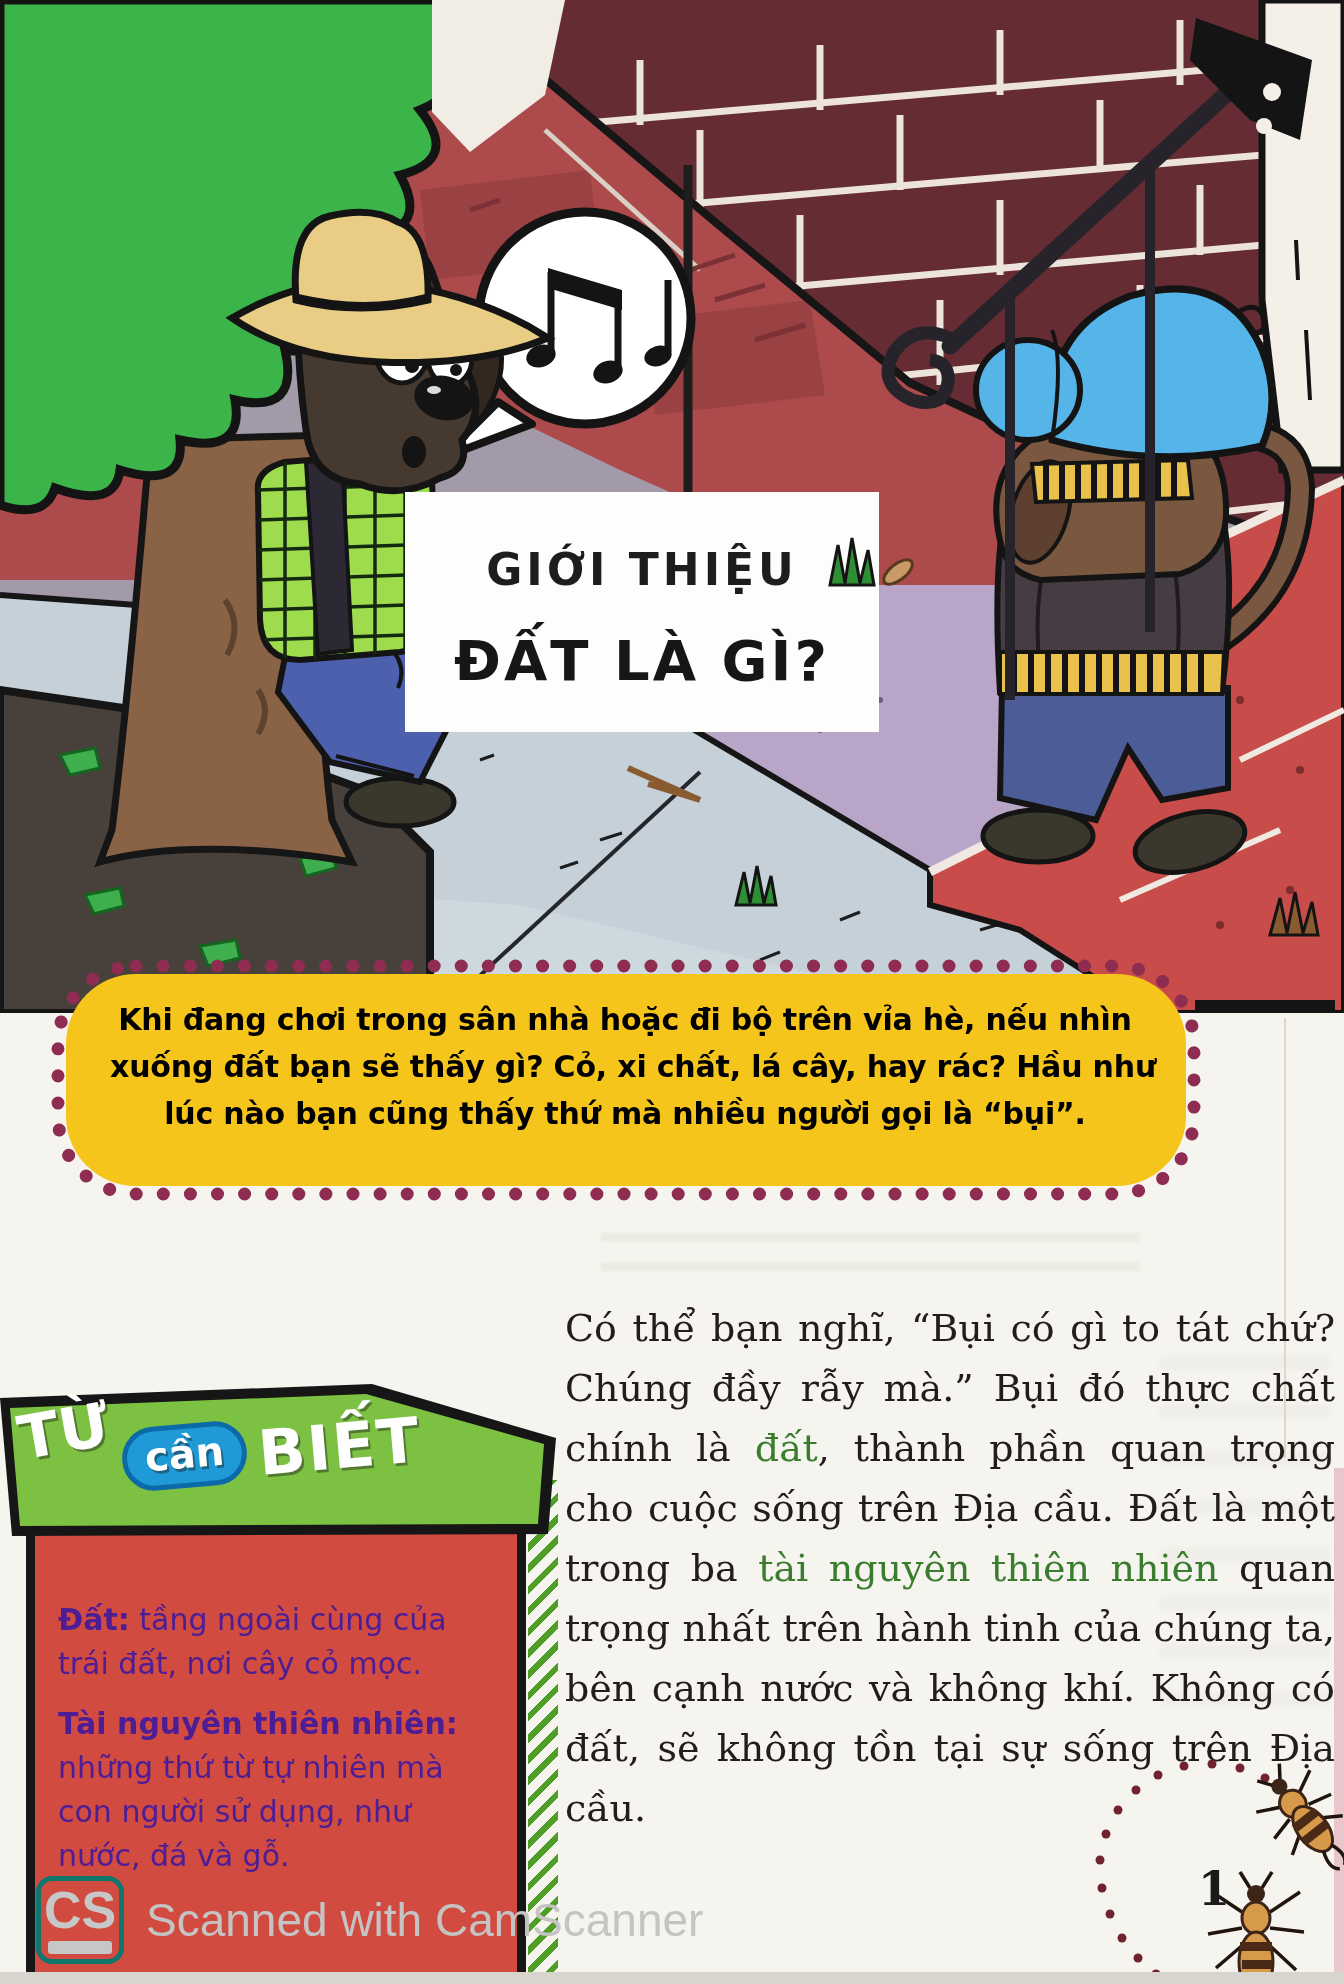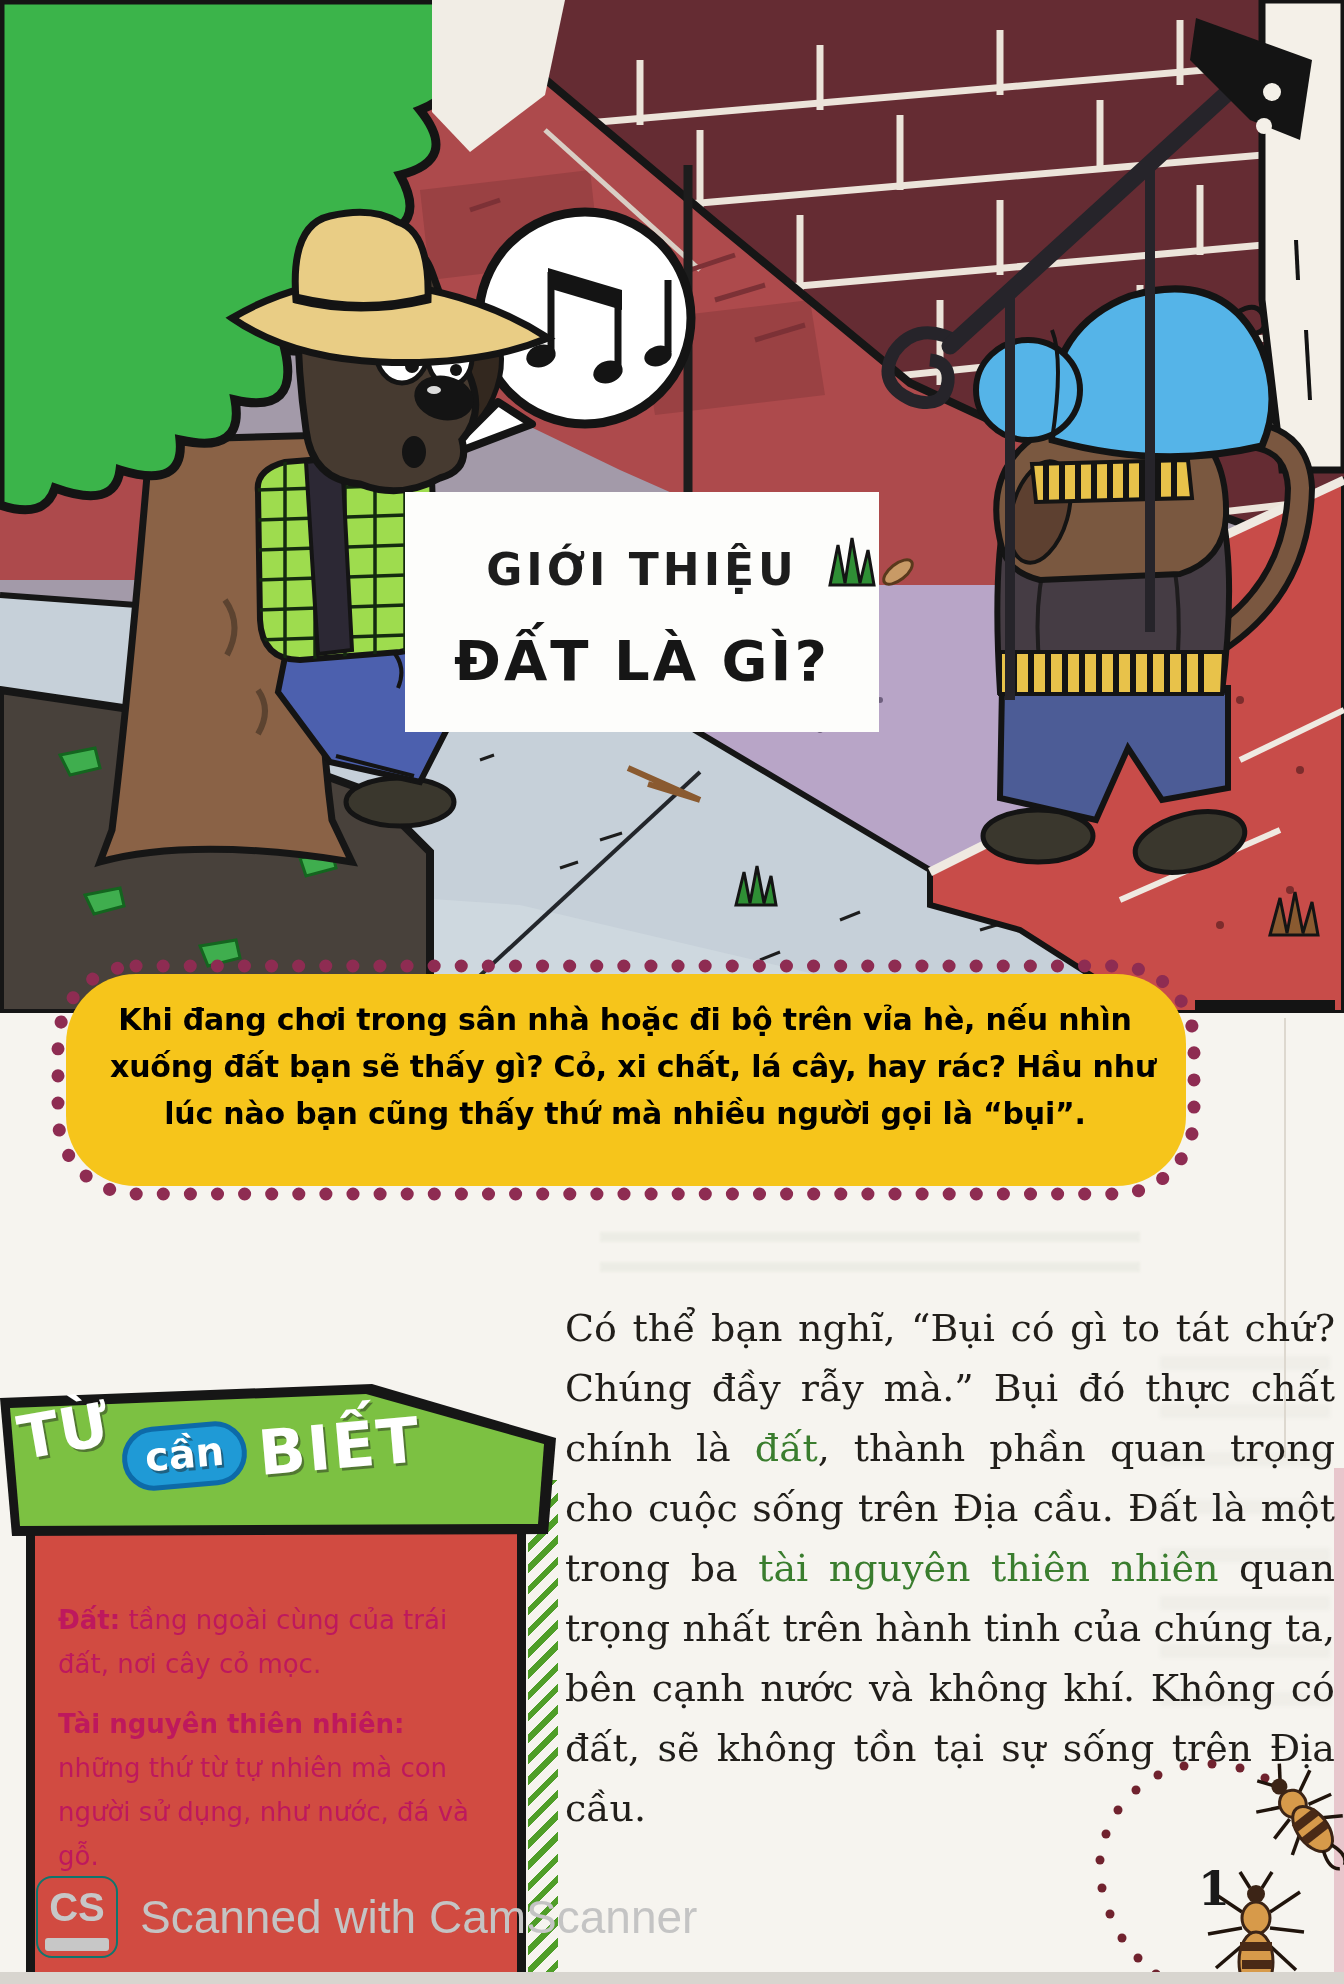--- a/index.html
+++ b/index.html
@@ -8,38 +8,38 @@
   .abs{position:absolute;}
   
   .callout-text{left:110px;top:996px;width:1030px;text-align:center;
     font-weight:bold;font-size:30px;line-height:47px;color:#000000;letter-spacing:-0.2px;}
   .callout-text span{display:block;white-space:nowrap;}
   
   .gloss-red{left:26px;top:1440px;width:482px;height:544px;background:#d14b41;
     border:9px solid #161616;border-bottom:none;}
   .gloss-hatch{left:528px;top:1480px;width:30px;height:504px;
     background:repeating-linear-gradient(135deg,#4f9e28 0 6px,rgba(0,0,0,0) 6px 15px);}
-  .gloss-defs{left:58px;top:1598px;width:420px;color:#be185d;font-size:26px;line-height:44px;}
+  .gloss-defs{left:58px;top:1598px;width:420px;color:#4c1d95;font-size:30px;line-height:44px;}
   .gloss-defs p{margin:0 0 16px 0;}
   .gloss-defs .term{font-weight:bold;}
   .banner{left:0;top:1382px;width:565px;height:158px;}
   .banner-word{position:absolute;color:#fff;font-weight:bold;
     text-shadow:2px 3px 0 rgba(30,30,30,.45);}
   .word-tu{left:18px;top:14px;font-size:60px;transform:rotate(-10deg);}
   .word-can{left:122px;top:42px;font-size:40px;background:#1f9ad6;border:5px solid #0d6aa8;
     border-radius:40px;padding:2px 18px 6px 18px;transform:rotate(-5deg);}
   .word-biet{left:258px;top:28px;font-size:62px;letter-spacing:2px;transform:rotate(-5deg);}
   
   .paragraph{left:565px;top:1298px;width:770px;font-family:"DejaVu Serif",serif;
     font-size:38px;line-height:60px;color:#211e1a;text-align:justify;}
   .paragraph .green{color:#3a7d2e;margin-top:29px;}
   
   .watermark{left:36px;top:1876px;display:flex;align-items:center;z-index:40;}
-  .wm-logo{position:relative;width:78px;height:78px;border:2px solid #0f766e;border-radius:16px;
-    color:#c7c7c7;font-weight:bold;font-size:40px;text-align:center;line-height:58px;
+  .wm-logo{position:relative;width:78px;height:78px;border:5px solid #0f766e;border-radius:16px;
+    color:#c7c7c7;font-weight:bold;font-size:52px;text-align:center;line-height:58px;
     font-family:"Liberation Sans",sans-serif;}
   .wm-bar{position:absolute;left:7px;right:7px;bottom:5px;height:13px;background:#c7c7c7;
     border-radius:3px;}
   .wm-text{margin-left:22px;font-size:46px;color:#c4c4c4;font-family:"Liberation Sans",sans-serif;}
   .page-number{left:1198px;top:1862px;font-family:"DejaVu Serif",serif;font-weight:bold;
     font-size:46px;color:#1a1a1a;}
   
   .ghost1{left:600px;top:1232px;width:540px;height:60px;opacity:.5;filter:blur(1.5px);
     background:repeating-linear-gradient(0deg,rgba(0,0,0,0) 0 20px,rgba(110,140,100,.14) 20px 30px);}
   .ghost2{left:1160px;top:1340px;width:170px;height:400px;opacity:.6;filter:blur(2px);

